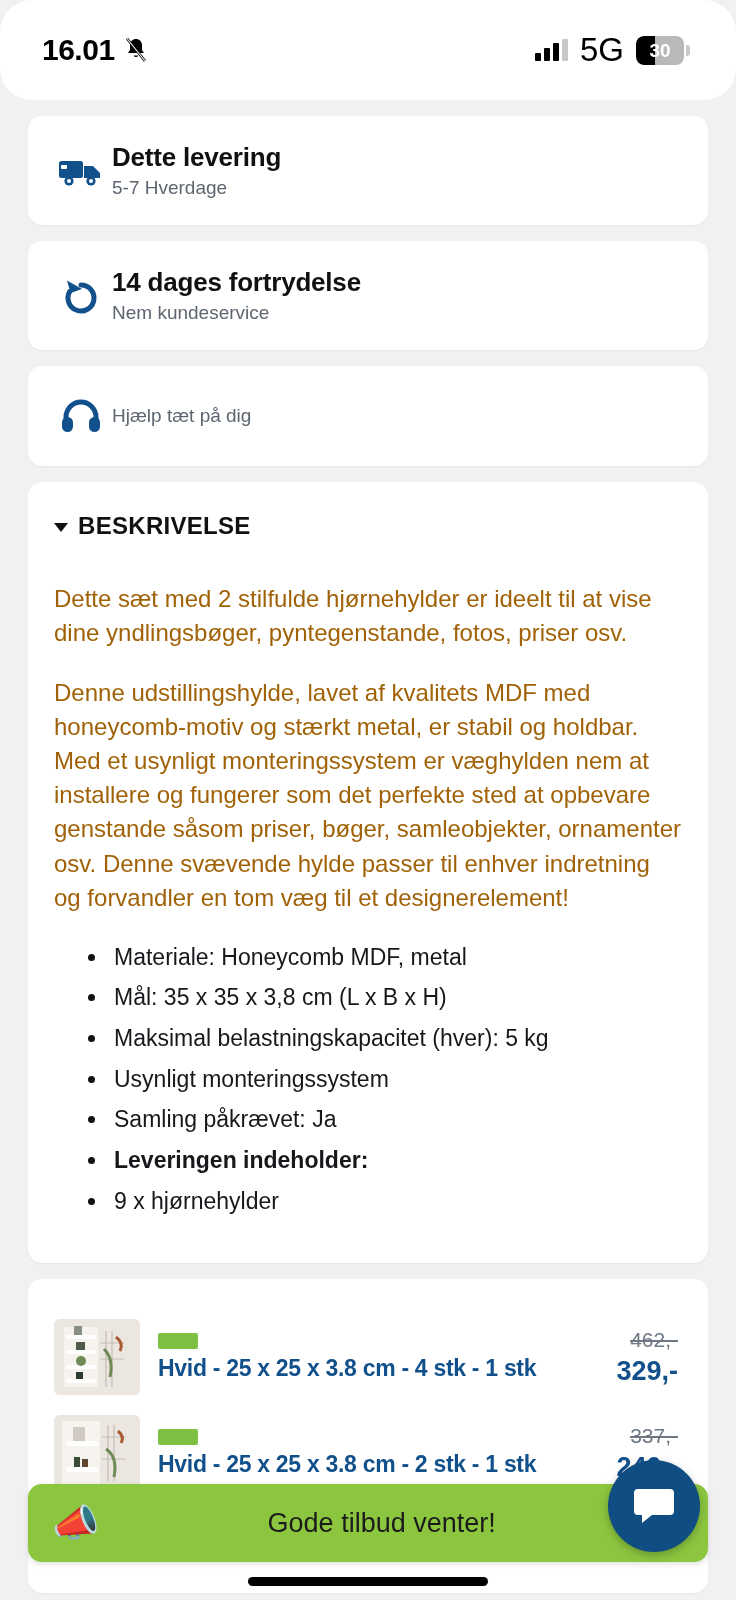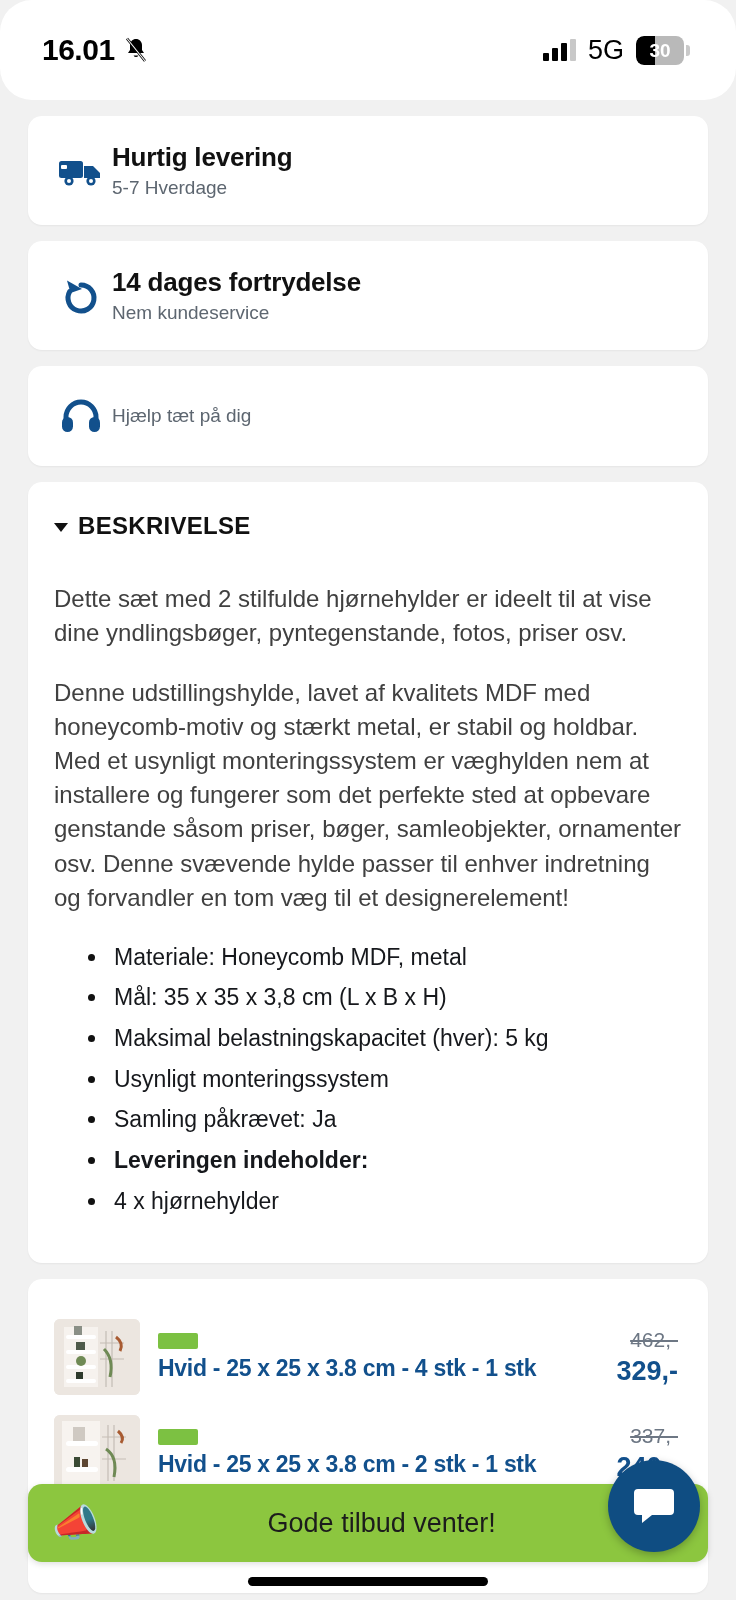--- a/index.html
+++ b/index.html
@@ -22,21 +22,21 @@
   .sb-time{ font-size:30px; font-weight:700; color:#000; letter-spacing:-0.5px; }
   .bell-icon{ width:26px; height:28px; position:relative; display:inline-block; }
   .bell-icon svg{ display:block; }
   .sb-right{ display:flex; align-items:center; gap:12px; }
   .signal{ display:flex; align-items:flex-end; gap:3px; height:22px; }
   .signal i{ width:6px; background:#000; border-radius:1px; display:block; }
   .signal i:nth-child(1){ height:8px; }
   .signal i:nth-child(2){ height:13px; }
   .signal i:nth-child(3){ height:18px; }
   .signal i:nth-child(4){ height:22px; background:#c8c8c8; }
-  .net{ font-size:27px; font-weight:500; color:#000; letter-spacing:0px; }
+  .net{ font-size:33px; font-weight:500; color:#000; letter-spacing:0px; }
   .battery{
     width:48px; height:29px; border-radius:8px; background:#b9b9b9;
     position:relative; display:flex; align-items:center; overflow:hidden;
   }
   .battery .fill{
     position:absolute; left:0; top:0; bottom:0; width:40%;
     background:#000; border-radius:8px 0 0 8px;
   }
   .battery .lvl{
     position:relative; width:100%; text-align:center;
@@ -73,21 +73,21 @@
   .sec-head{
     display:flex; align-items:center; gap:10px;
     font-size:24px; font-weight:700; color:#111; letter-spacing:0.3px;
     margin-bottom:42px;
   }
   .caret{
     width:0; height:0; border-left:7px solid transparent; border-right:7px solid transparent;
     border-top:9px solid #111; display:inline-block; margin-top:3px;
   }
   .desc p{
-    font-size:24px; line-height:1.42; color:#404040; margin-bottom:26px;
+    font-size:24px; line-height:1.42; color:#a16207; margin-bottom:26px;
   }
   .desc ul{ list-style:none; padding-left:34px; }
   .desc li{
     font-size:23px; line-height:1.42; color:#16181c; position:relative;
     padding-left:26px; margin-bottom:8px;
   }
   .desc li::before{
     content:""; position:absolute; left:0; top:13px;
     width:7px; height:7px; border-radius:50%; background:#111;
   }
@@ -188,21 +188,21 @@
         <rect x="1" y="7" width="24" height="17" rx="2.5" fill="#12508c"></rect>
         <path d="M26 12h9l7 7v5H26z" fill="#12508c"></path>
         <rect x="3" y="11" width="6" height="4" rx="1" fill="#fff"></rect>
         <circle cx="11" cy="27" r="4.6" fill="#12508c"></circle>
           <circle cx="11" cy="27" r="2" fill="#fff"></circle>
         <circle cx="33" cy="27" r="4.6" fill="#12508c"></circle>
           <circle cx="33" cy="27" r="2" fill="#fff"></circle>
       </svg>
     </div>
     <div class="usp-text">
-      <span class="usp-title">Hurtig levering</span>
+      <span class="usp-title">Dette levering</span>
       <span class="usp-sub">5-7 Hverdage</span>
     </div>
   </div>
 
   <div class="card usp">
     <div class="usp-icon">
       <svg width="42" height="42" viewBox="0 0 42 42">
         <path d="M21 10a13 13 0 1 1-11.3 6.6" fill="none" stroke="#12508c" stroke-width="5" stroke-linecap="round"></path>
         <path d="M7 5.5 L10.5 18 L22 14 Z" fill="#12508c"></path>
       </svg>
@@ -233,21 +233,21 @@
     </div>
     <p>Dette sæt med 2 stilfulde hjørnehylder er ideelt til at vise dine yndlingsbøger, pyntegenstande, fotos, priser osv.</p>
     <p>Denne udstillingshylde, lavet af kvalitets MDF med honeycomb-motiv og stærkt metal, er stabil og holdbar. Med et usynligt monteringssystem er væghylden nem at installere og fungerer som det perfekte sted at opbevare genstande såsom priser, bøger, samleobjekter, ornamenter osv. Denne svævende hylde passer til enhver indretning og forvandler en tom væg til et designerelement!</p>
     <ul>
       <li>Materiale: Honeycomb MDF, metal</li>
       <li>Mål: 35 x 35 x 3,8 cm (L x B x H)</li>
       <li>Maksimal belastningskapacitet (hver): 5 kg</li>
       <li>Usynligt monteringssystem</li>
       <li>Samling påkrævet: Ja</li>
       <li class="bold">Leveringen indeholder:</li>
-      <li>4 x hjørnehylder</li>
+      <li>9 x hjørnehylder</li>
     </ul>
   </div>
 
   <div class="card variants">
 
     <div class="vrow">
       <div class="vthumb">
         <svg viewBox="0 0 86 76" preserveAspectRatio="none">
           <rect width="86" height="76" fill="#ece6e0"></rect>
           <rect x="10" y="8" width="34" height="60" fill="#f6f2ee"></rect>

